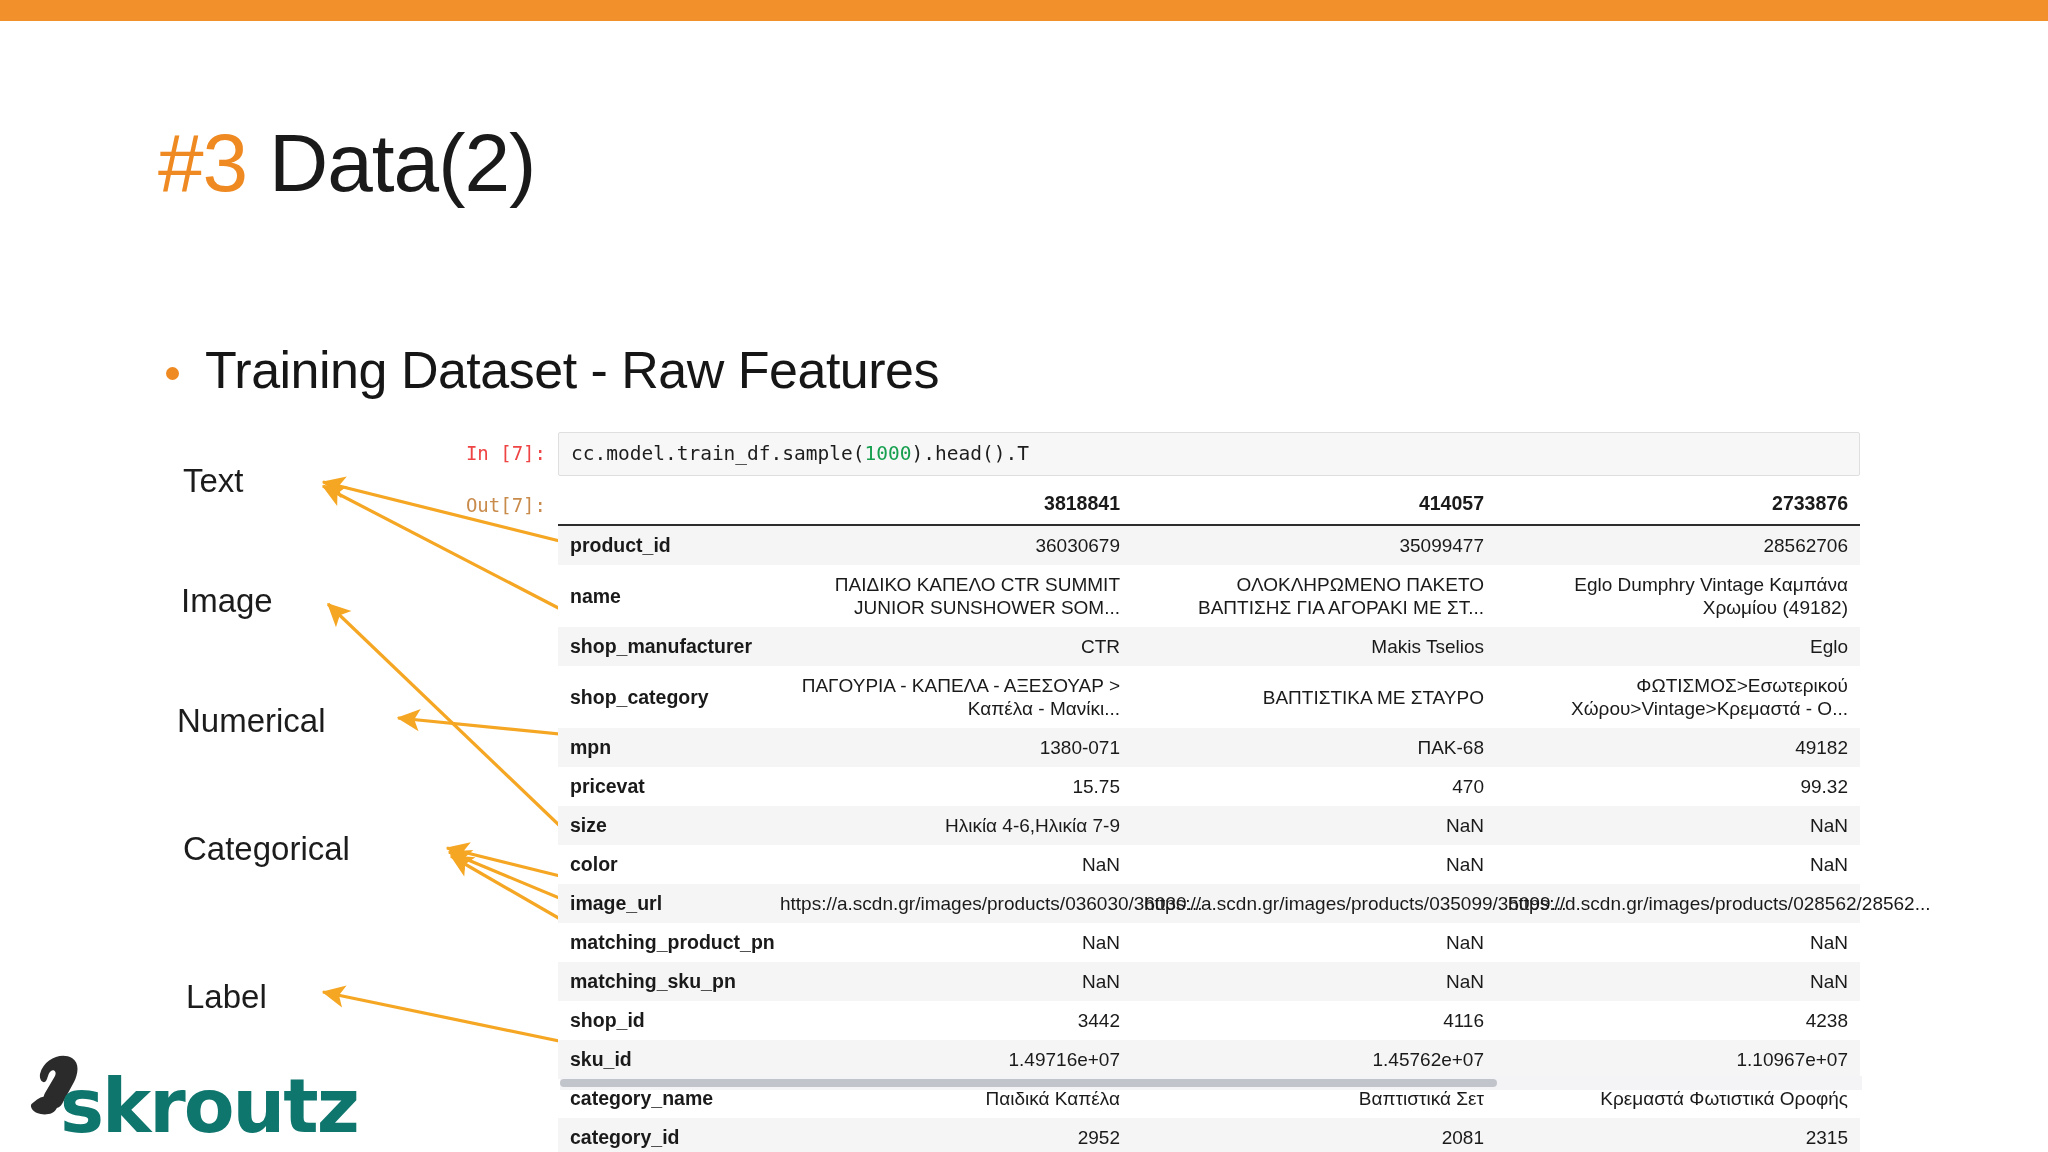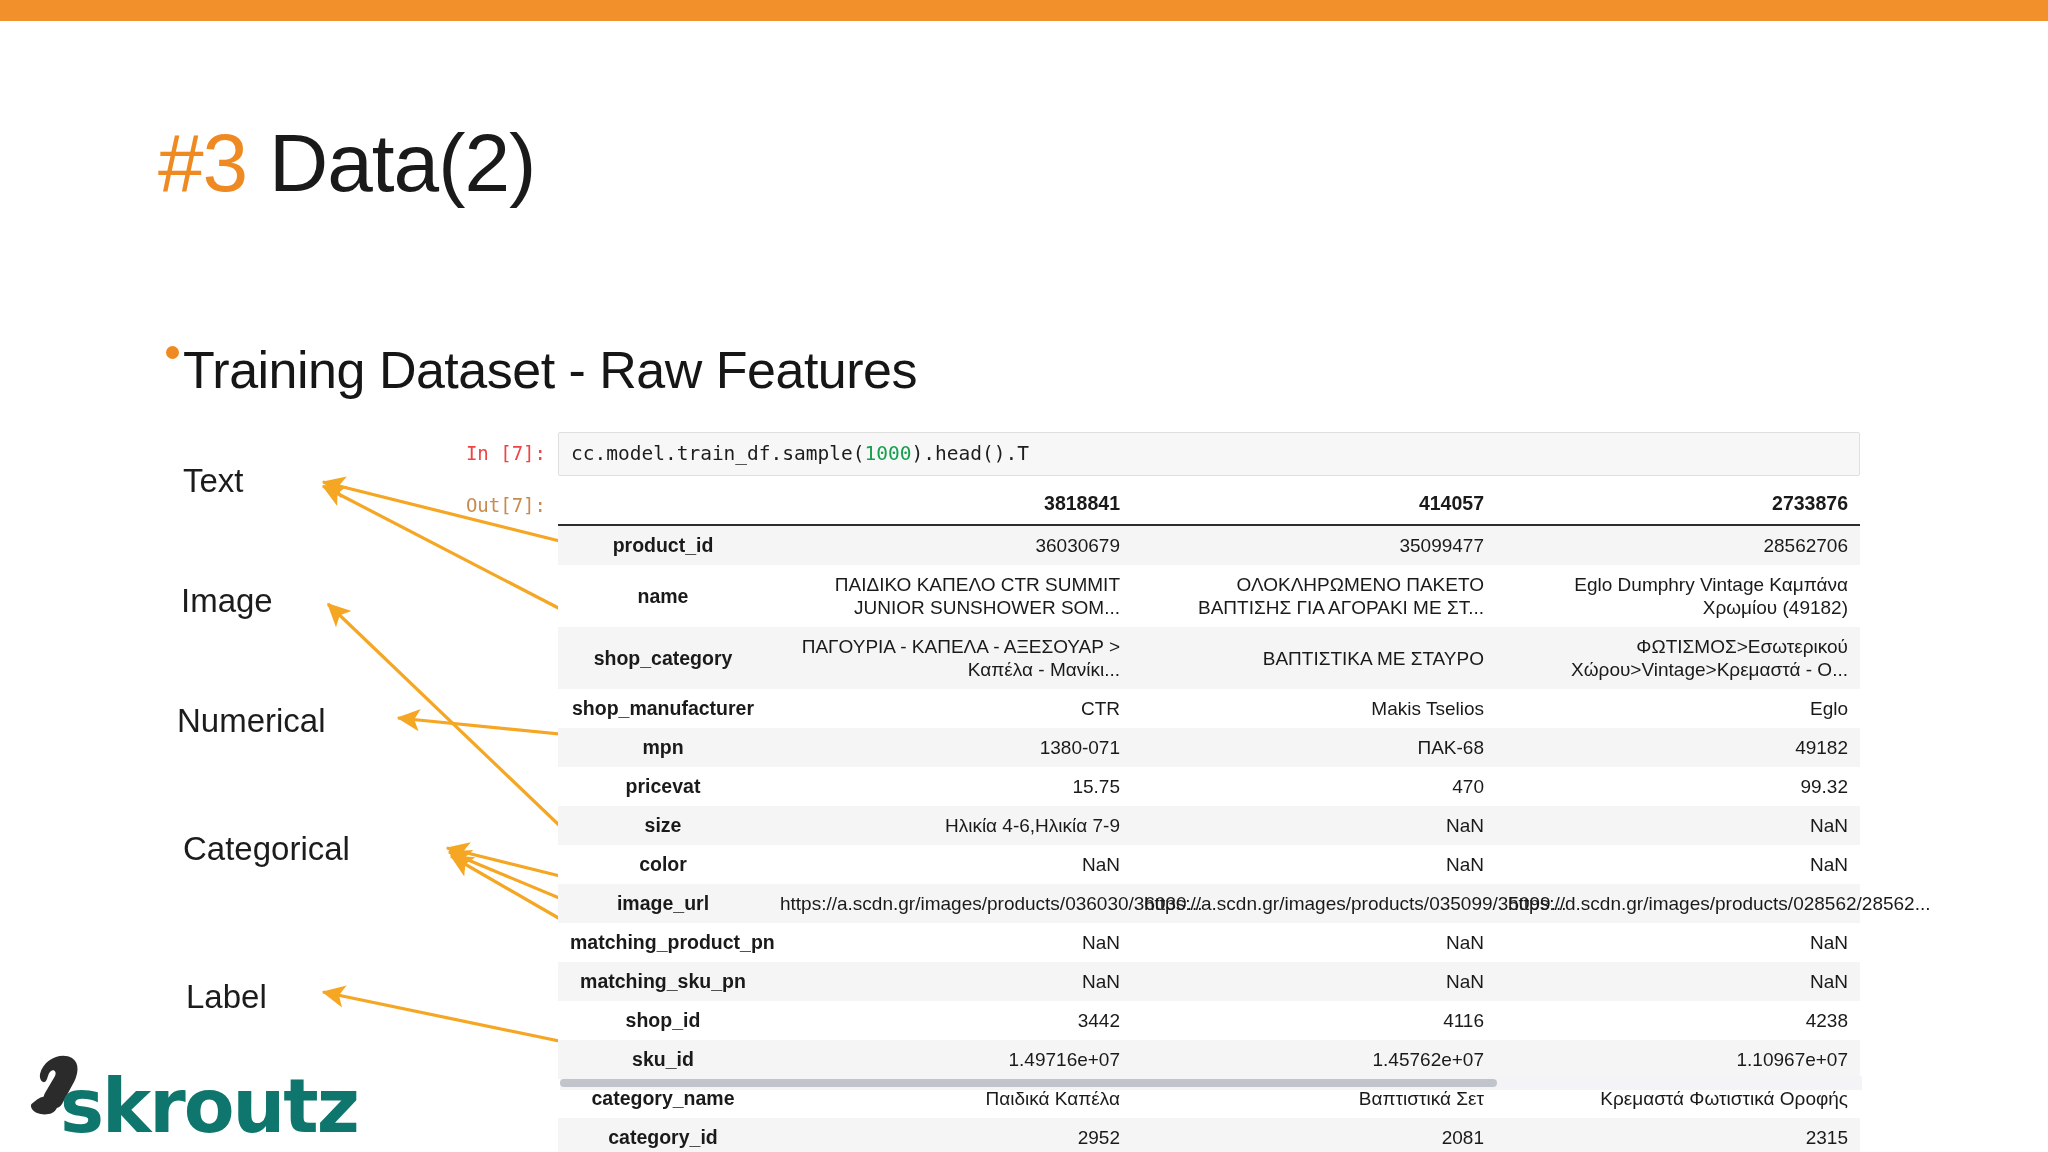--- a/index.html
+++ b/index.html
@@ -24,21 +24,21 @@
     font-size: 82px; line-height: 96px;
     font-weight: 400; letter-spacing: -1px;
     white-space: nowrap;
   }
   .title .hash { color: #ef8a22; }
   .title .rest { color: #1a1a1a; }
 
   
   .bullet-row {
     position: absolute; left: 166px; top: 340px;
-    display: flex; gap: 4px;
+    display: flex; align-items: center; gap: 26px;
     white-space: nowrap;
   }
   .bullet-dot {
     width: 13px; height: 13px; border-radius: 50%;
     background: #ef8a22; flex: 0 0 auto;
     margin-top: 6px;
   }
   .bullet-text {
     font-size: 52px; line-height: 60px;
     color: #161616; font-weight: 400; letter-spacing: -0.5px;
@@ -98,21 +98,21 @@
     font-weight: bold;
     text-align: right;
     padding: 6px 12px 9px 12px;
     border-bottom: 2px solid #2d2d2d;
     background: #ffffff;
     font-size: 19.5px;
   }
   table.df thead th.corner { border-bottom: 2px solid #2d2d2d; }
   table.df tbody th {
     font-weight: bold;
-    text-align: center;
+    text-align: left;
     padding: 8px 12px;
     white-space: nowrap;
     font-size: 19.5px;
   }
   table.df tbody td {
     text-align: right;
     padding: 8px 12px;
     vertical-align: middle;
     line-height: 23px;
   }
@@ -225,30 +225,30 @@
               <td>35099477</td>
               <td>28562706</td>
             </tr>
             <tr>
               <th>name</th>
               <td>ΠΑΙΔΙΚΟ ΚΑΠΕΛΟ CTR SUMMIT JUNIOR SUNSHOWER SOM...</td>
               <td>ΟΛΟΚΛΗΡΩΜΕΝΟ ΠΑΚΕΤΟ ΒΑΠΤΙΣΗΣ ΓΙΑ ΑΓΟΡΑΚΙ ΜΕ ΣΤ...</td>
               <td>Eglo Dumphry Vintage Καμπάνα Χρωμίου (49182)</td>
             </tr>
             <tr>
+              <th>shop_manufacturer</th>
+              <td>CTR</td>
+              <td>Makis Tselios</td>
+              <td>Eglo</td>
+            </tr>
+            <tr>
               <th>shop_category</th>
               <td>ΠΑΓΟΥΡΙΑ - ΚΑΠΕΛΑ - ΑΞΕΣΟΥΑΡ &gt; Καπέλα - Μανίκι...</td>
               <td>ΒΑΠΤΙΣΤΙΚΑ ΜΕ ΣΤΑΥΡΟ</td>
               <td>ΦΩΤΙΣΜΟΣ&gt;Εσωτερικού Χώρου&gt;Vintage&gt;Κρεμαστά - Ο...</td>
-            </tr>
-            <tr>
-              <th>shop_manufacturer</th>
-              <td>CTR</td>
-              <td>Makis Tselios</td>
-              <td>Eglo</td>
             </tr>
             <tr>
               <th>mpn</th>
               <td>1380-071</td>
               <td>ΠΑΚ-68</td>
               <td>49182</td>
             </tr>
             <tr>
               <th>pricevat</th>
               <td>15.75</td>

